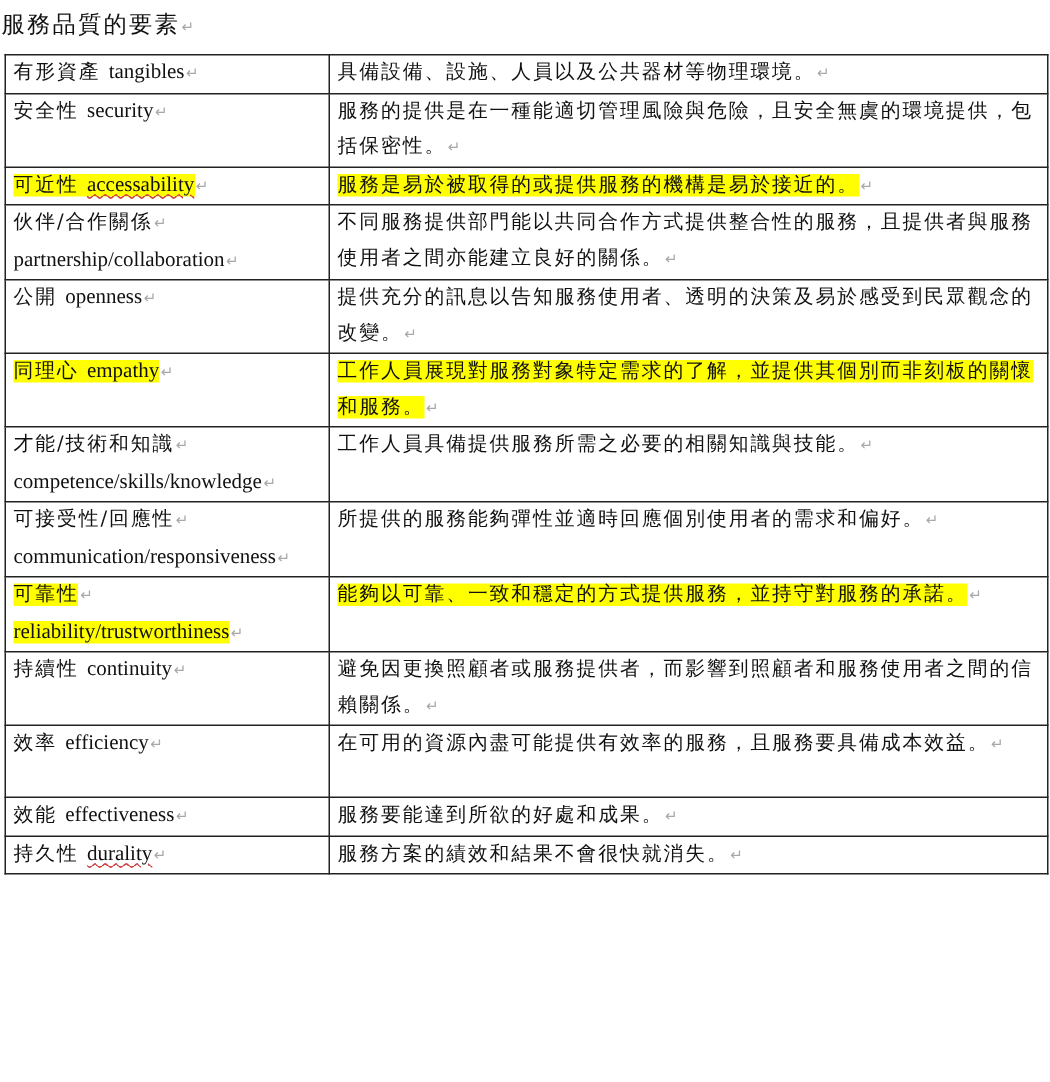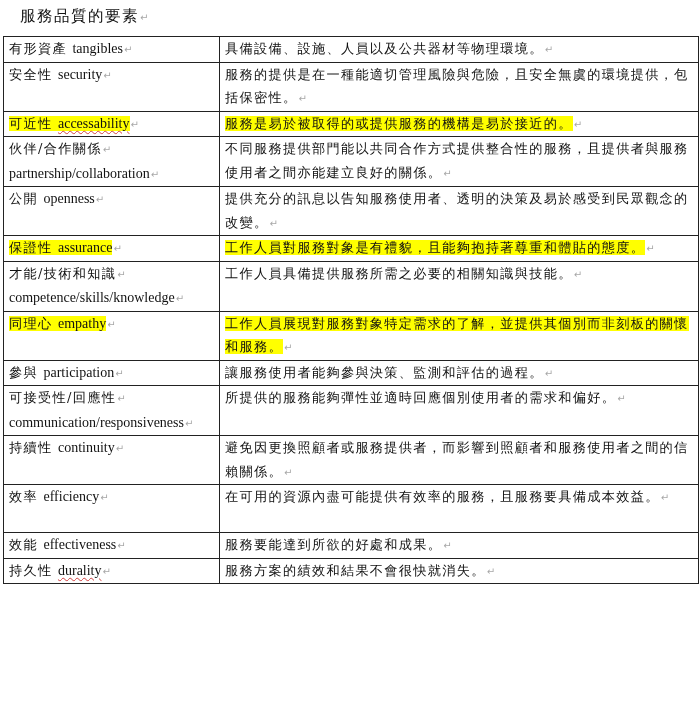--- a/index.html
+++ b/index.html
@@ -10,21 +10,21 @@
     body {
       width: 700px;
       height: 721px;
       overflow: hidden;
       position: relative;
       font-family: "DejaVu Serif", "Liberation Serif", serif;
       color: #111111;
     }
     .title {
       position: absolute;
-      left: 20px;
+      left: 1px;
       top: 6px;
       font-size: 15.5px;
       letter-spacing: 1.5px;
       line-height: 20px;
       white-space: nowrap;
     }
     .pm {
       color: #a8a8a8;
       font-family: "DejaVu Sans", sans-serif;
       font-size: 10px;
@@ -105,57 +105,51 @@
         </td>
     </tr>
 
     <tr style="height:48px">
       <td class="c1"><span>公開</span>&nbsp;<span class="en">openness</span><span class="pm">↵</span></td>
       <td class="c2">
           <span class="desc"><span>提供充分的訊息以告知服務使用者、透明的決策及易於感受到民眾觀念的改變。</span><span class="pm">↵</span></span>
         </td>
     </tr>
 
-    <tr style="height:24px">
-      <td class="c1"><span class="hl"><span>保證性</span>&nbsp;<span class="en">assurance</span></span><span class="pm">↵</span></td>
+
+    <tr style="height:48px">
+      <td class="c1"><span class="hl"><span>同理心</span>&nbsp;<span class="en">empathy</span></span><span class="pm">↵</span></td>
       <td class="c2">
-          <span class="desc"><span class="hl">工作人員對服務對象是有禮貌，且能夠抱持著尊重和體貼的態度。</span><span class="pm">↵</span></span>
+          <span class="desc"><span class="hl">工作人員展現對服務對象特定需求的了解，並提供其個別而非刻板的關懷和服務。</span><span class="pm">↵</span></span>
         </td>
     </tr>
 
     <tr style="height:48px">
       <td class="c1"><span>才能/技術和知識</span><span class="pm">↵</span><br><span class="en">competence/skills/knowledge</span><span class="pm">↵</span></td>
       <td class="c2">
           <span class="desc"><span>工作人員具備提供服務所需之必要的相關知識與技能。</span><span class="pm">↵</span></span>
         </td>
     </tr>
 
-    <tr style="height:48px">
-      <td class="c1"><span class="hl"><span>同理心</span>&nbsp;<span class="en">empathy</span></span><span class="pm">↵</span></td>
-      <td class="c2">
-          <span class="desc"><span class="hl">工作人員展現對服務對象特定需求的了解，並提供其個別而非刻板的關懷和服務。</span><span class="pm">↵</span></span>
-        </td>
-    </tr>
 
-
-    <tr style="height:24px">
-      <td class="c1"><span>參與</span>&nbsp;<span class="en">participation</span><span class="pm">↵</span></td>
-      <td class="c2">
-          <span class="desc"><span>讓服務使用者能夠參與決策、監測和評估的過程。</span><span class="pm">↵</span></span>
-        </td>
-    </tr>
 
 
     <tr style="height:48px">
       <td class="c1"><span>可接受性/回應性</span><span class="pm">↵</span><br><span class="en">communication/responsiveness</span><span class="pm">↵</span></td>
       <td class="c2">
           <span class="desc"><span>所提供的服務能夠彈性並適時回應個別使用者的需求和偏好。</span><span class="pm">↵</span></span>
         </td>
     </tr>
 
+    <tr style="height:48px">
+      <td class="c1"><span class="hl">可靠性</span><span class="pm">↵</span><br><span class="en hl">reliability/trustworthiness</span><span class="pm">↵</span></td>
+      <td class="c2">
+          <span class="desc"><span class="hl">能夠以可靠、一致和穩定的方式提供服務，並持守對服務的承諾。</span><span class="pm">↵</span></span>
+        </td>
+    </tr>
 
 
     <tr style="height:48px">
       <td class="c1"><span>持續性</span>&nbsp;<span class="en">continuity</span><span class="pm">↵</span></td>
       <td class="c2">
           <span class="desc"><span>避免因更換照顧者或服務提供者，而影響到照顧者和服務使用者之間的信賴關係。</span><span class="pm">↵</span></span>
         </td>
     </tr>
 
     <tr style="height:48px">

